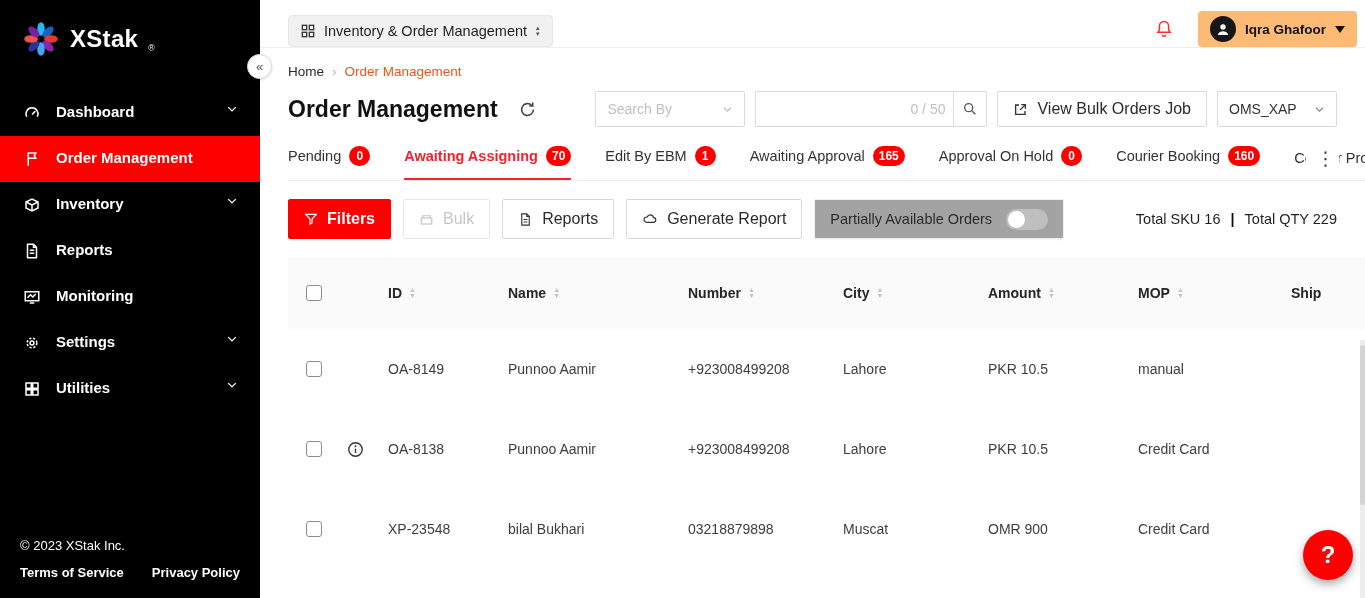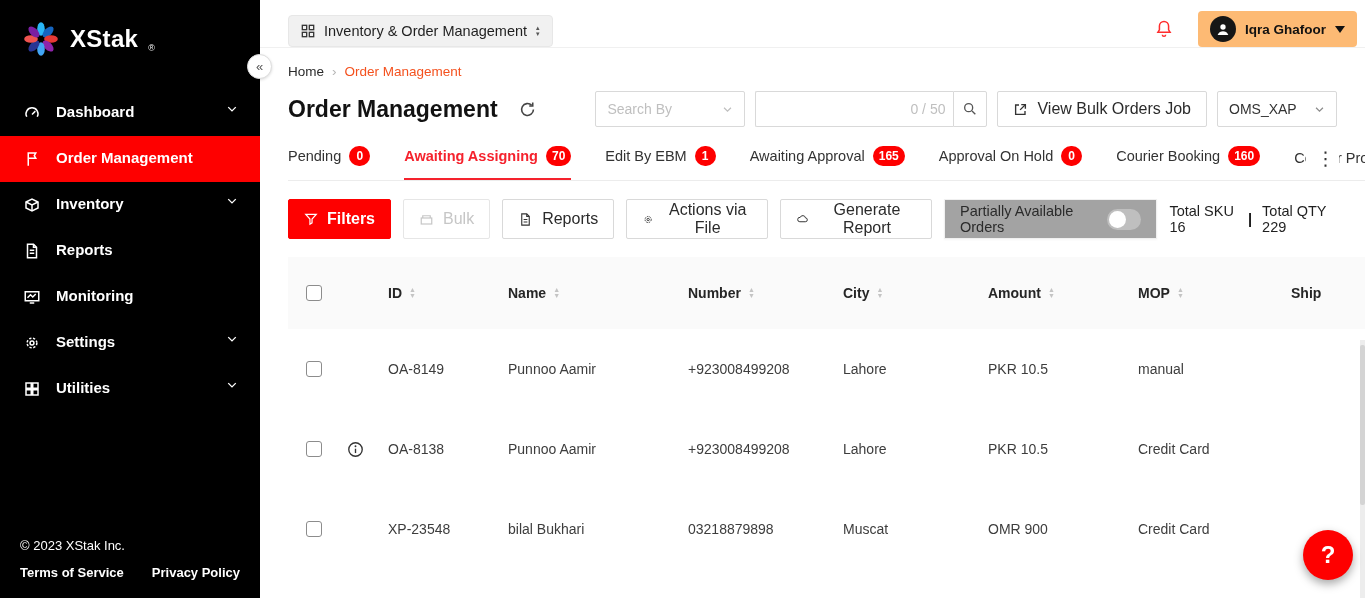--- a/index.html
+++ b/index.html
@@ -372,27 +372,20 @@
           <span>Bulk</span>
         </button>
         <button class="btn">
           <svg width="15" height="15" viewBox="0 0 24 24">
               <path d="M6 3h8l4 4v14H6z" fill="none" stroke="#333" stroke-width="1.8"></path>
               <path d="M14 3v4h4M9 12h6M9 16h6" fill="none" stroke="#333" stroke-width="1.8"></path>
             </svg>
           <span>Reports</span>
         </button>
         <button class="btn">
-          <svg width="15" height="15" viewBox="0 0 24 24">
-              <circle cx="12" cy="12" r="6" fill="none" stroke="#333" stroke-width="1.8" stroke-dasharray="3 2"></circle>
-              <circle cx="12" cy="12" r="2.3" fill="none" stroke="#333" stroke-width="1.8"></circle>
-            </svg>
-          <span>Actions via File</span>
-        </button>
-        <button class="btn">
           <svg width="16" height="16" viewBox="0 0 24 24">
               <path d="M7 17a4 4 0 1 1 .7-7.95A5 5 0 0 1 17.3 10 3.5 3.5 0 0 1 17 17H7z" fill="none" stroke="#333" stroke-width="1.8"></path>
             </svg>
           <span>Generate Report</span>
         </button>
         <div class="partial-box">
           <span>Partially Available Orders</span>
           <span class="switch"></span>
         </div>
         <div class="totals">

